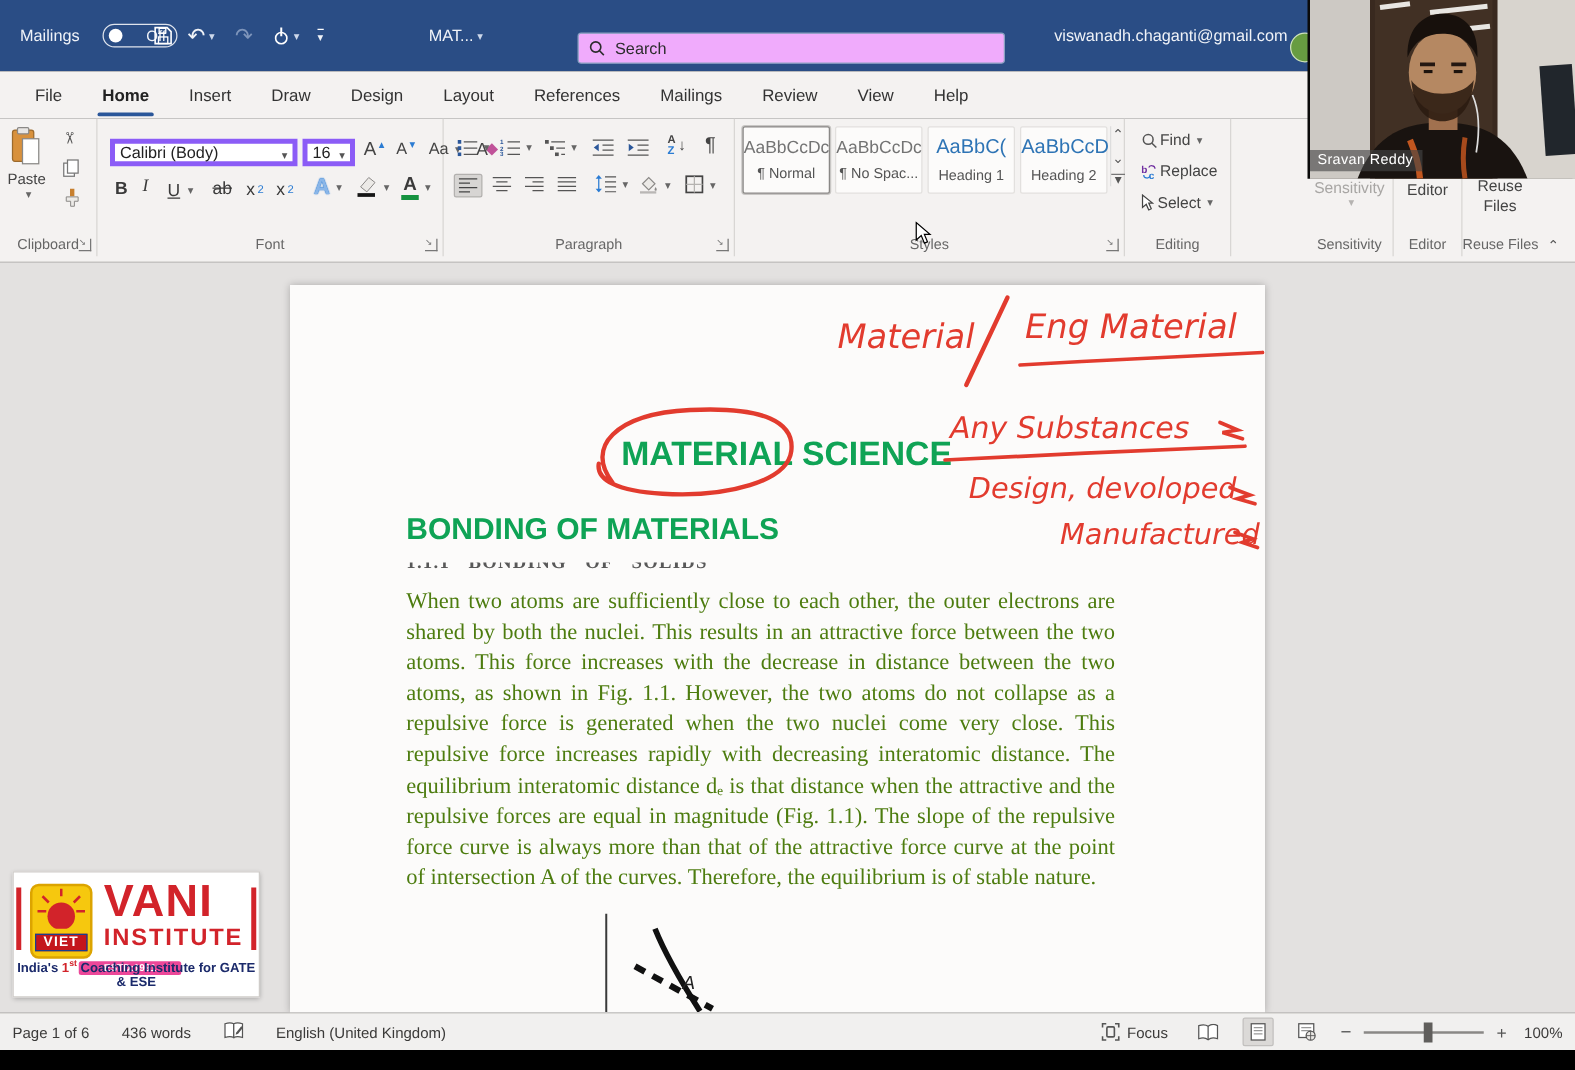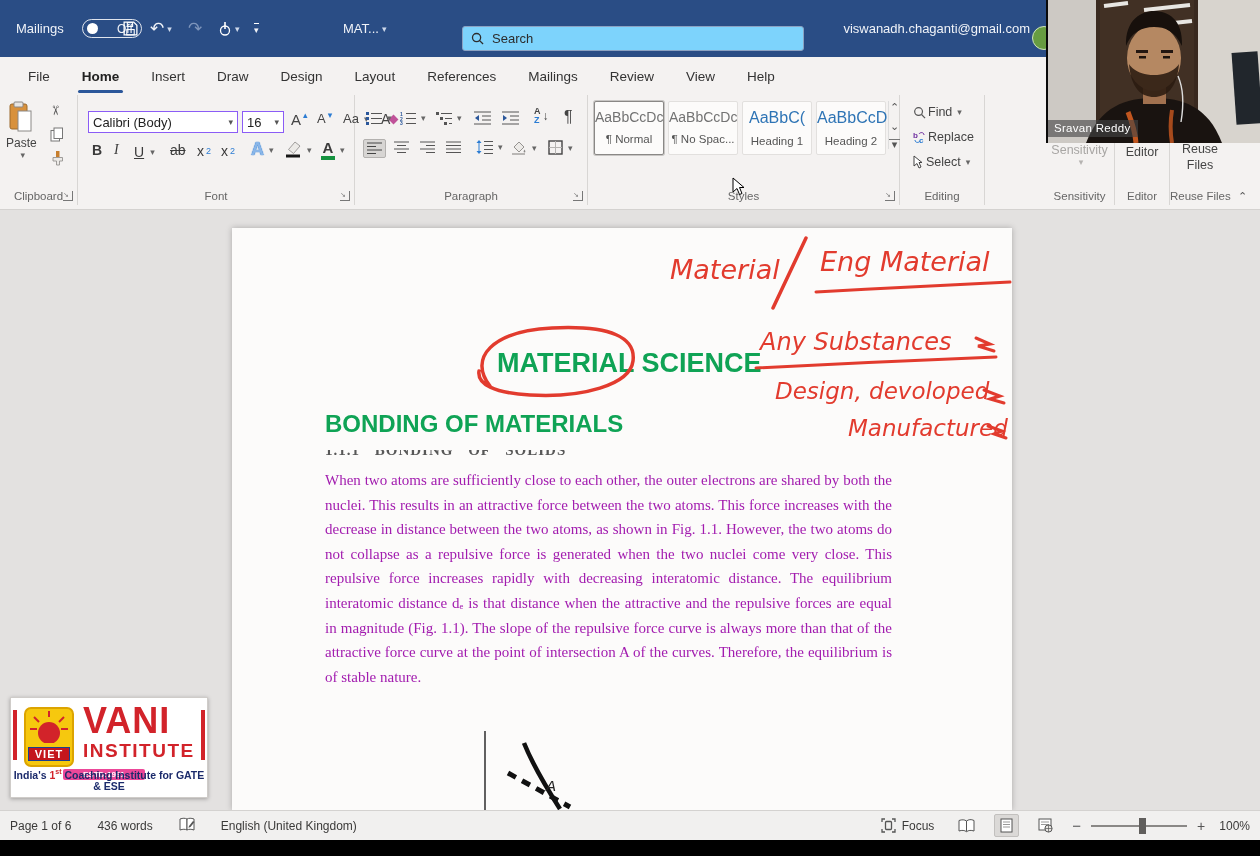--- a/index.html
+++ b/index.html
@@ -6,54 +6,54 @@
   html,body { width:1260px; height:856px; overflow:hidden; background:#000; }
   body { font-family:"Liberation Sans", sans-serif; position:relative; }
   .app { position:absolute; inset:0; }
 
   
   .titlebar { position:absolute; left:0; top:0; width:1260px; height:57px; background:#2a4d85; color:#fff; }
   .tb-item { position:absolute; top:0; height:57px; display:flex; align-items:center; color:#f0f3f8; font-size:13px; }
   .pill { border:1.5px solid rgba(255,255,255,.85); border-radius:10px; height:19px; padding:0 8px 0 4px; display:flex; align-items:center; gap:19px; font-size:12px; }
   .pill .dot { width:11px; height:11px; border-radius:50%; background:#fff; }
   .chev { font-size:9px; color:#cdd8ea; margin-left:3px; }
-  .searchbox { position:absolute; left:462px; top:26px; width:342px; height:25px; background:#7dd3fc; border:1px solid #8ba2c2; border-radius:3px; display:flex; align-items:center; padding:0 8px; gap:8px; color:#2c2c2c; font-size:13px;text-align:center; }
+  .searchbox { position:absolute; left:462px; top:26px; width:342px; height:25px; background:#f0abfc; border:1px solid #8ba2c2; border-radius:3px; display:flex; align-items:center; padding:0 8px; gap:8px; color:#2c2c2c; font-size:13px;text-align:center; }
   .avatar { position:absolute; left:1032px; top:26px; width:24px; height:24px; border-radius:50%; background:#679c41; border:1px solid #cfe3bd; }
 
   
   .tabrow { position:absolute; left:0; top:57px; width:1260px; height:38px; background:#f4f2f1; display:flex; align-items:center; padding-left:12px; }
   .tab { position:relative; padding:0 16px; height:38px; display:flex; align-items:center; font-size:13.5px; color:#333; cursor:default; }
   .tab.active { font-weight:bold; color:#222; }
   .tab.active::after { content:""; position:absolute; left:12px; right:12px; bottom:2px; height:3px; background:#2b579a; border-radius:2px; }
 
   
   .ribbon { position:absolute; left:0; top:95px; width:1260px; height:115px; background:#f4f2f1; border-bottom:1px solid #d4d2d0; font-size:12.5px; color:#444; }
   .grp { position:absolute; top:0; height:110px; border-right:1px solid #d8d6d4; }
   .glabel { position:absolute; bottom:3px; left:0; right:0; text-align:center; font-size:11.5px; color:#666; }
   .launcher { position:absolute; bottom:4px; right:4px; width:10px; height:10px; border-right:1.5px solid #777; border-bottom:1.5px solid #777; font-size:7px; color:#777; line-height:8px; }
   .sbtn { display:flex; align-items:center; gap:2px; padding:2px 3px; border-radius:2px; }
-  .combo { background:#fff; border:1px solid #8b5cf6; height:22px; display:flex; align-items:center; padding:0 4px; font-size:13px; color:#222; }
+  .combo { background:#fff; border:4px solid #8b5cf6; height:22px; display:flex; align-items:flex-end; padding:0 4px; font-size:13px; color:#222; }
   .combo .chev { color:#555; }
   .fmt { font-size:14px; color:#3a3a3a; padding:1px 4px; }
   .selbox { background:#d7d5d3; border:1px solid #b3b1af; border-radius:2px; }
   .stylecard { width:70px; height:54px; background:#fcfbfa; border:1px solid #e2e0de; border-radius:2px; text-align:center; padding-top:7px; }
   .stylecard.sel { border:1px solid #8a8886; box-shadow:0 0 0 1px #c8c6c4; }
   .stylecard .sample { font-size:14px; color:#737373; white-space:nowrap; }
   .stylecard .sname { font-size:11.5px; color:#555; margin-top:8px; white-space:nowrap; }
   .stylecard.hd .sample { color:#2e74b5; font-size:16px; }
   .vsmall { font-size:11px; color:#555; }
 
   
   .docarea { position:absolute; left:0; top:210px; width:1260px; height:600px; background:#e3e1e0; overflow:hidden; }
   .page { position:absolute; left:232px; top:18px; width:780px; height:582px; background:#fcfbfa; box-shadow:0 0 6px rgba(0,0,0,.25); overflow:hidden; }
   .hw { position:absolute; color:#e23b2e; font-family:"DejaVu Sans", sans-serif; font-style:italic; white-space:nowrap; }
   .greenhead { position:absolute; color:#0fa355; font-weight:bold; font-family:"Liberation Sans", sans-serif; white-space:nowrap; }
   .scanline { position:absolute; left:93px; top:222px; width:420px; height:11px; overflow:hidden; opacity:.75; filter:blur(.4px); }
   .scanline > div { transform:translateY(-8px); font-family:"Liberation Serif", serif; font-weight:bold; font-size:15px; color:#222; word-spacing:10px; letter-spacing:1px; }
-  .bodytext { position:absolute; left:93px; top:240px; width:567px; font-family:"Liberation Serif", serif; font-size:15px; line-height:24.6px; color:#a21caf; text-align:justify; filter:blur(.15px); }
+  .bodytext { position:absolute; left:93px; top:240px; width:567px; font-family:"Liberation Serif", serif; font-size:18px; line-height:24.6px; color:#4d7c0f; text-align:justify; filter:blur(.15px); }
 
   
   .vanilogo { position:absolute; left:10px; top:487px; width:198px; height:101px; background:#fff; border:1px solid #cfccc9; box-shadow:0 1px 4px rgba(0,0,0,.3); }
   .vbar { position:absolute; top:12px; width:4px; height:50px; background:#d2232a; }
   .vietbox { position:absolute; left:13px; top:9px; width:50px; height:60px; background:#f6c80e; border:2px solid #dca400; border-radius:7px; overflow:hidden; }
   .vietband { position:absolute; left:2px; right:2px; bottom:4px; background:#c4161c; border:1px solid #1a3f8f; color:#fff; font-weight:bold; font-size:11px; text-align:center; letter-spacing:1px; }
   .estd { position:absolute; left:16px; top:71px; background:#ec4899; color:#fff; font-size:8px; font-weight:bold; padding:1px 20px; border-radius:2px;margin-left:36px; }
   .vname { position:absolute; left:72px; top:2px; color:#d2232a; font-weight:900; font-size:36px; letter-spacing:1px; font-family:"Liberation Sans", sans-serif; }
   .vsub { position:absolute; left:72px; top:42px; color:#d2232a; font-weight:900; font-size:19px; letter-spacing:1.5px; }
   .vtag { position:absolute; left:0; right:0; bottom:5px; text-align:center; font-size:10.5px; font-weight:bold; color:#1b2a6b; }

